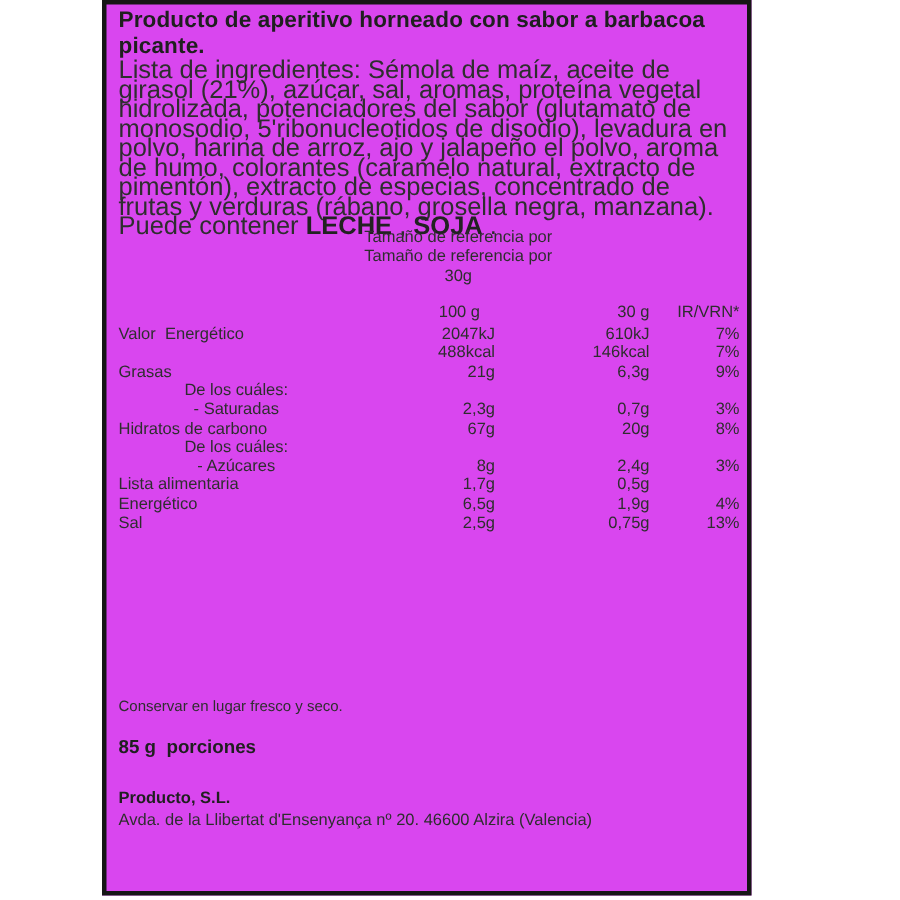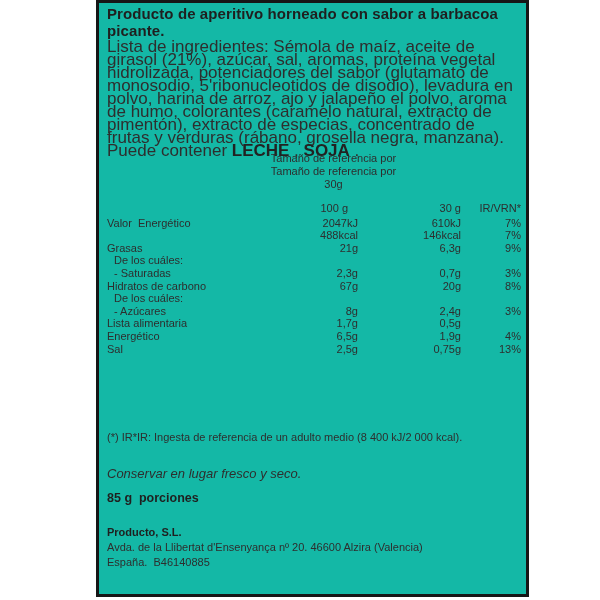--- a/index.html
+++ b/index.html
@@ -2,22 +2,22 @@
 <html><head>
 <meta charset="utf-8">
 <style>
   html, body { margin:0; padding:0; }
   body {
     width:600px; height:600px; background:#ffffff; position:relative;
     font-family:"Liberation Sans", sans-serif; color:#2e2e2e;
     -webkit-font-smoothing:antialiased;
   }
   .sheet {
-    position:absolute; left:96px; top:0; width:433px; height:597px;
-    box-sizing:border-box; border:3px solid #161616; background:#14b8a6;
+    position:absolute; left:68px; top:0; width:433px; height:597px;
+    box-sizing:border-box; border:3px solid #161616; background:#d946ef;
   }
   .sec { position:absolute; left:8px; right:8px; }
   .title {
     top:2px; font-size:15px; font-weight:bold; line-height:17px;
     color:#1f1f1f; letter-spacing:0.1px;
   }
   .ingredients { top:37px; font-size:17px; line-height:13px; }
   .ingredients b { font-weight:bold; color:#222; }
   .refhdr { top:149px; left:170px; right:auto; display:flex;flex-direction:column; }
   .refcol { width:129px; text-align:center; font-size:11px; line-height:13px; }
@@ -26,23 +26,23 @@
   .ntable {
     top:199px; width:414px; display:grid;
     grid-template-columns:150px 101px 103px 60px;
     font-size:11px; line-height:12.6px;
   }
   .ntable .row { display:contents; }
   .cell { min-height:12.6px; }
   .c-num { text-align:right; }
   .hdr { padding-bottom:2px; }
   .hdr100 { padding-right:10px; }
-  .indent { padding-left:7px; }
+  .indent { padding-left:7px;text-align:center; }
   .footnote { top:428px; font-size:11px; }
-  .storage { top:463px; font-size:13px;font-style:italic; }
+  .storage { top:463px; font-size:10px; }
   .portion { top:488px; font-size:12.5px; font-weight:bold; color:#1f1f1f; }
   .manufacturer { top:522px; font-size:11px; line-height:15px; }
   .manufacturer .mname { font-weight:bold; color:#1f1f1f; }
 </style>
 </head>
 <body>
 
 <div class="sheet">
 
   <div class="sec title">Producto de aperitivo horneado con sabor a barbacoa picante.</div>
@@ -128,25 +128,23 @@
       <div class="cell c-num">4%</div>
     </div>
     <div class="row">
       <div class="cell">Sal</div>
       <div class="cell c-num">2,5g</div>
       <div class="cell c-num">0,75g</div>
       <div class="cell c-num">13%</div>
     </div>
   </div>
 
-  <div class="sec footnote">(*) IR*IR: Ingesta de referencia de un adulto medio (8 400 kJ/2 000 kcal).</div>
 
   <div class="sec storage">Conservar en lugar fresco y seco.</div>
 
   <div class="sec portion">85 g &nbsp;porciones</div>
 
   <div class="sec manufacturer">
     <div class="mname">Producto, S.L.</div>
     <div>Avda. de la Llibertat d'Ensenyança nº 20. 46600 Alzira (Valencia)</div>
-    <div>España.&nbsp; B46140885</div>
   </div>
 
 </div>
 
 </body></html>

